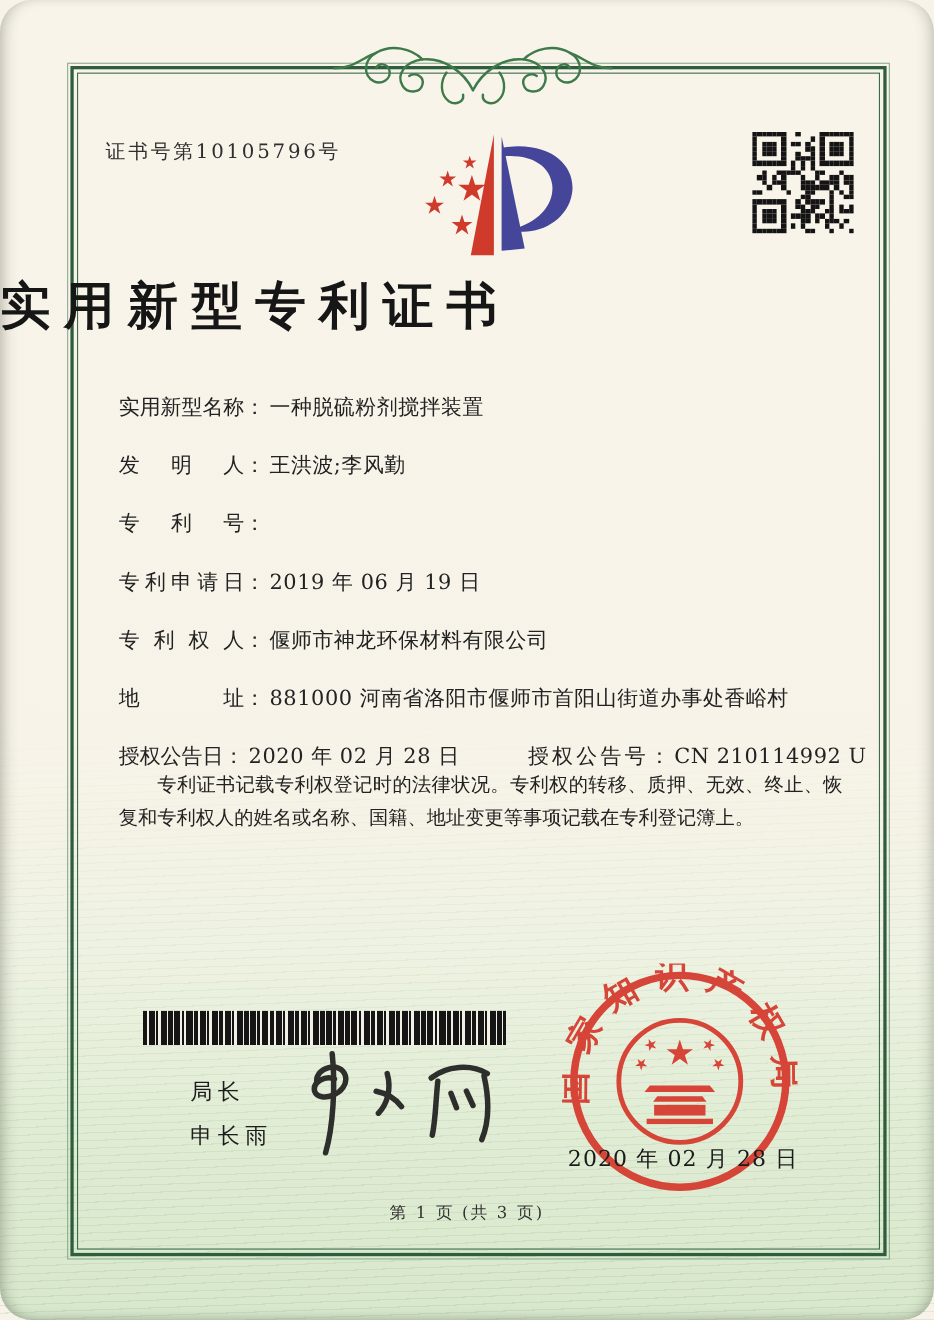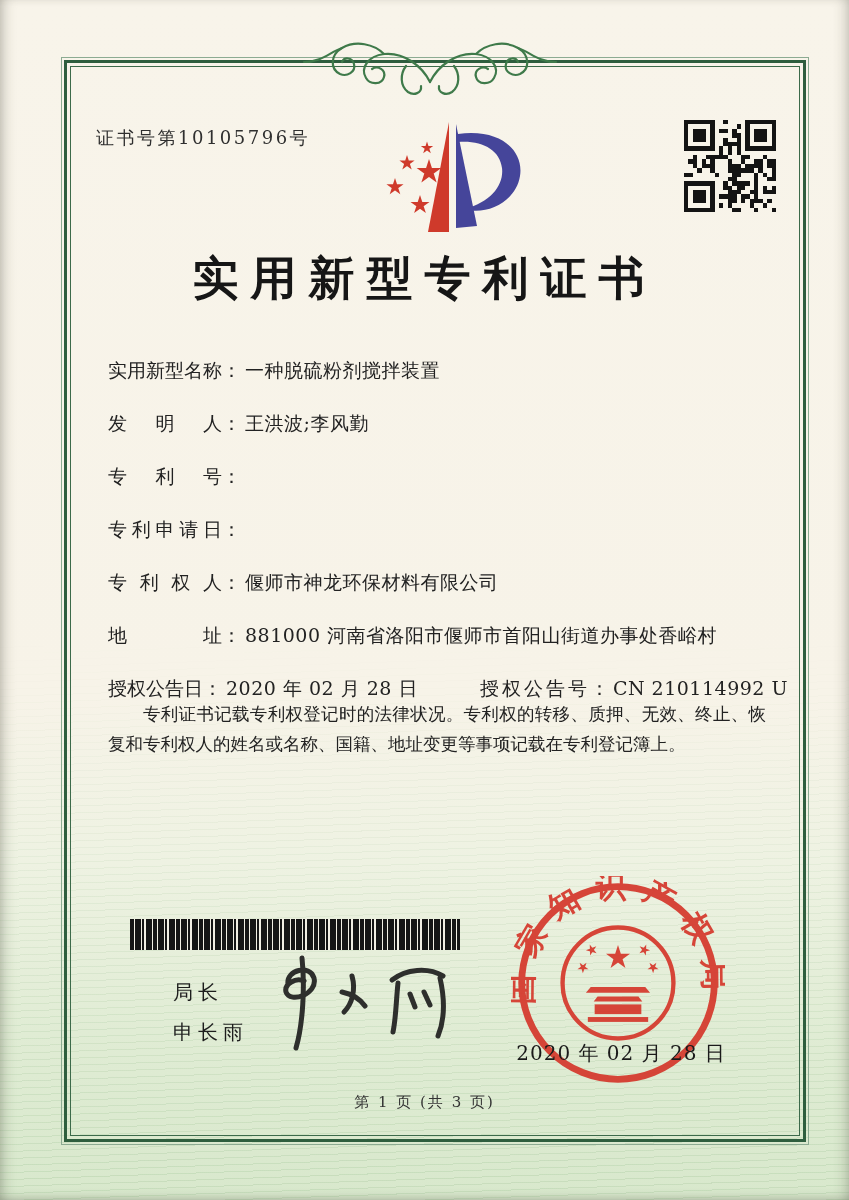--- a/index.html
+++ b/index.html
@@ -4,36 +4,37 @@
 <style>
   html,body{margin:0;padding:0;}
   body{
     width:849px;height:1200px;position:relative;overflow:hidden;
     font-family:"DejaVu Serif","Liberation Serif",serif;
     background:#f7f3e8;
   }
   .page{position:absolute;inset:0;
     background:linear-gradient(180deg,#f8f4ea 0%,#f7f3e8 58%,#eef2e2 72%,#e0ecd4 86%,#d8e8cc 100%);
     box-shadow:inset 10px 0 14px -8px rgba(60,60,50,.35), inset -10px 0 14px -8px rgba(60,60,50,.3), inset 0 -8px 12px -8px rgba(60,60,50,.25);
+    border-radius:29px;
   }
   .wave-lines{position:absolute;left:0;right:0;top:640px;bottom:0;pointer-events:none;
     background:repeating-linear-gradient(178deg,rgba(110,165,105,.16) 0 1px,rgba(255,255,255,0) 1px 7px);
     -webkit-mask-image:linear-gradient(180deg,transparent 0%,rgba(0,0,0,.55) 45%,#000 100%);
     mask-image:linear-gradient(180deg,transparent 0%,rgba(0,0,0,.55) 45%,#000 100%);
   }
   .frame{position:absolute;left:64px;top:60px;width:736px;height:1076px;
     border:3px solid #2e5e3e;outline:1px solid #8cab92;outline-offset:2px;}
   .frame::before{content:"";position:absolute;inset:3px;border:1px solid #3c6a4a;}
   .cert-no{position:absolute;left:96px;top:126px;font-size:18px;letter-spacing:2.5px;color:#2f2f2f;}
   .logo{position:absolute;left:352px;top:110px;width:190px;height:130px;}
   .qr{position:absolute;left:684px;top:120px;width:92px;height:92px;display:grid;
     grid-template-columns:repeat(21,1fr);grid-template-rows:repeat(21,1fr);}
   .qr div{background:transparent}
   .qr div.on{background:#141414}
-  .title{position:absolute;left:0;top:248px;width:100%;text-align:center;
+  .title{position:absolute;left:0;top:248px;width:100%;text-align:left;
     font-size:46px;font-weight:bold;letter-spacing:12px;color:#161616;}
   .fields{position:absolute;left:108px;top:356px;width:660px;}
   .field-row{display:flex;align-items:flex-end;margin-bottom:25px;font-size:19px;color:#222;line-height:28px;white-space:nowrap;}
   .field-label{display:inline-block;width:114px;text-align:justify;text-align-last:justify;}
   .field-colon{display:inline-block;margin-right:4px;}
   .field-value{letter-spacing:.5px;}
   .grant-no-group{margin-left:62px;display:flex;}
   .grant-no-group .field-label{width:auto;letter-spacing:3px;}
   .body-text{position:absolute;left:108px;top:700px;width:658px;font-size:17.5px;line-height:29.5px;color:#222;text-align:justify;}
   .body-text p{margin:0;text-indent:2em;}
@@ -544,20 +545,21 @@
         <span class="field-colon">：</span>
       <span class="field-value">王洪波;李风勤</span>
     </div>
     <div class="field-row">
       <span class="field-label">专利号</span>
         <span class="field-colon">：</span>
     </div>
     <div class="field-row">
       <span class="field-label">专利申请日</span>
         <span class="field-colon">：</span>
+      <span class="field-value">2019 年 06 月 19 日</span>
     </div>
     <div class="field-row">
       <span class="field-label">专利权人</span>
         <span class="field-colon">：</span>
       <span class="field-value">偃师市神龙环保材料有限公司</span>
     </div>
     <div class="field-row">
       <span class="field-label">地址</span>
         <span class="field-colon">：</span>
       <span class="field-value">881000 河南省洛阳市偃师市首阳山街道办事处香峪村</span>

